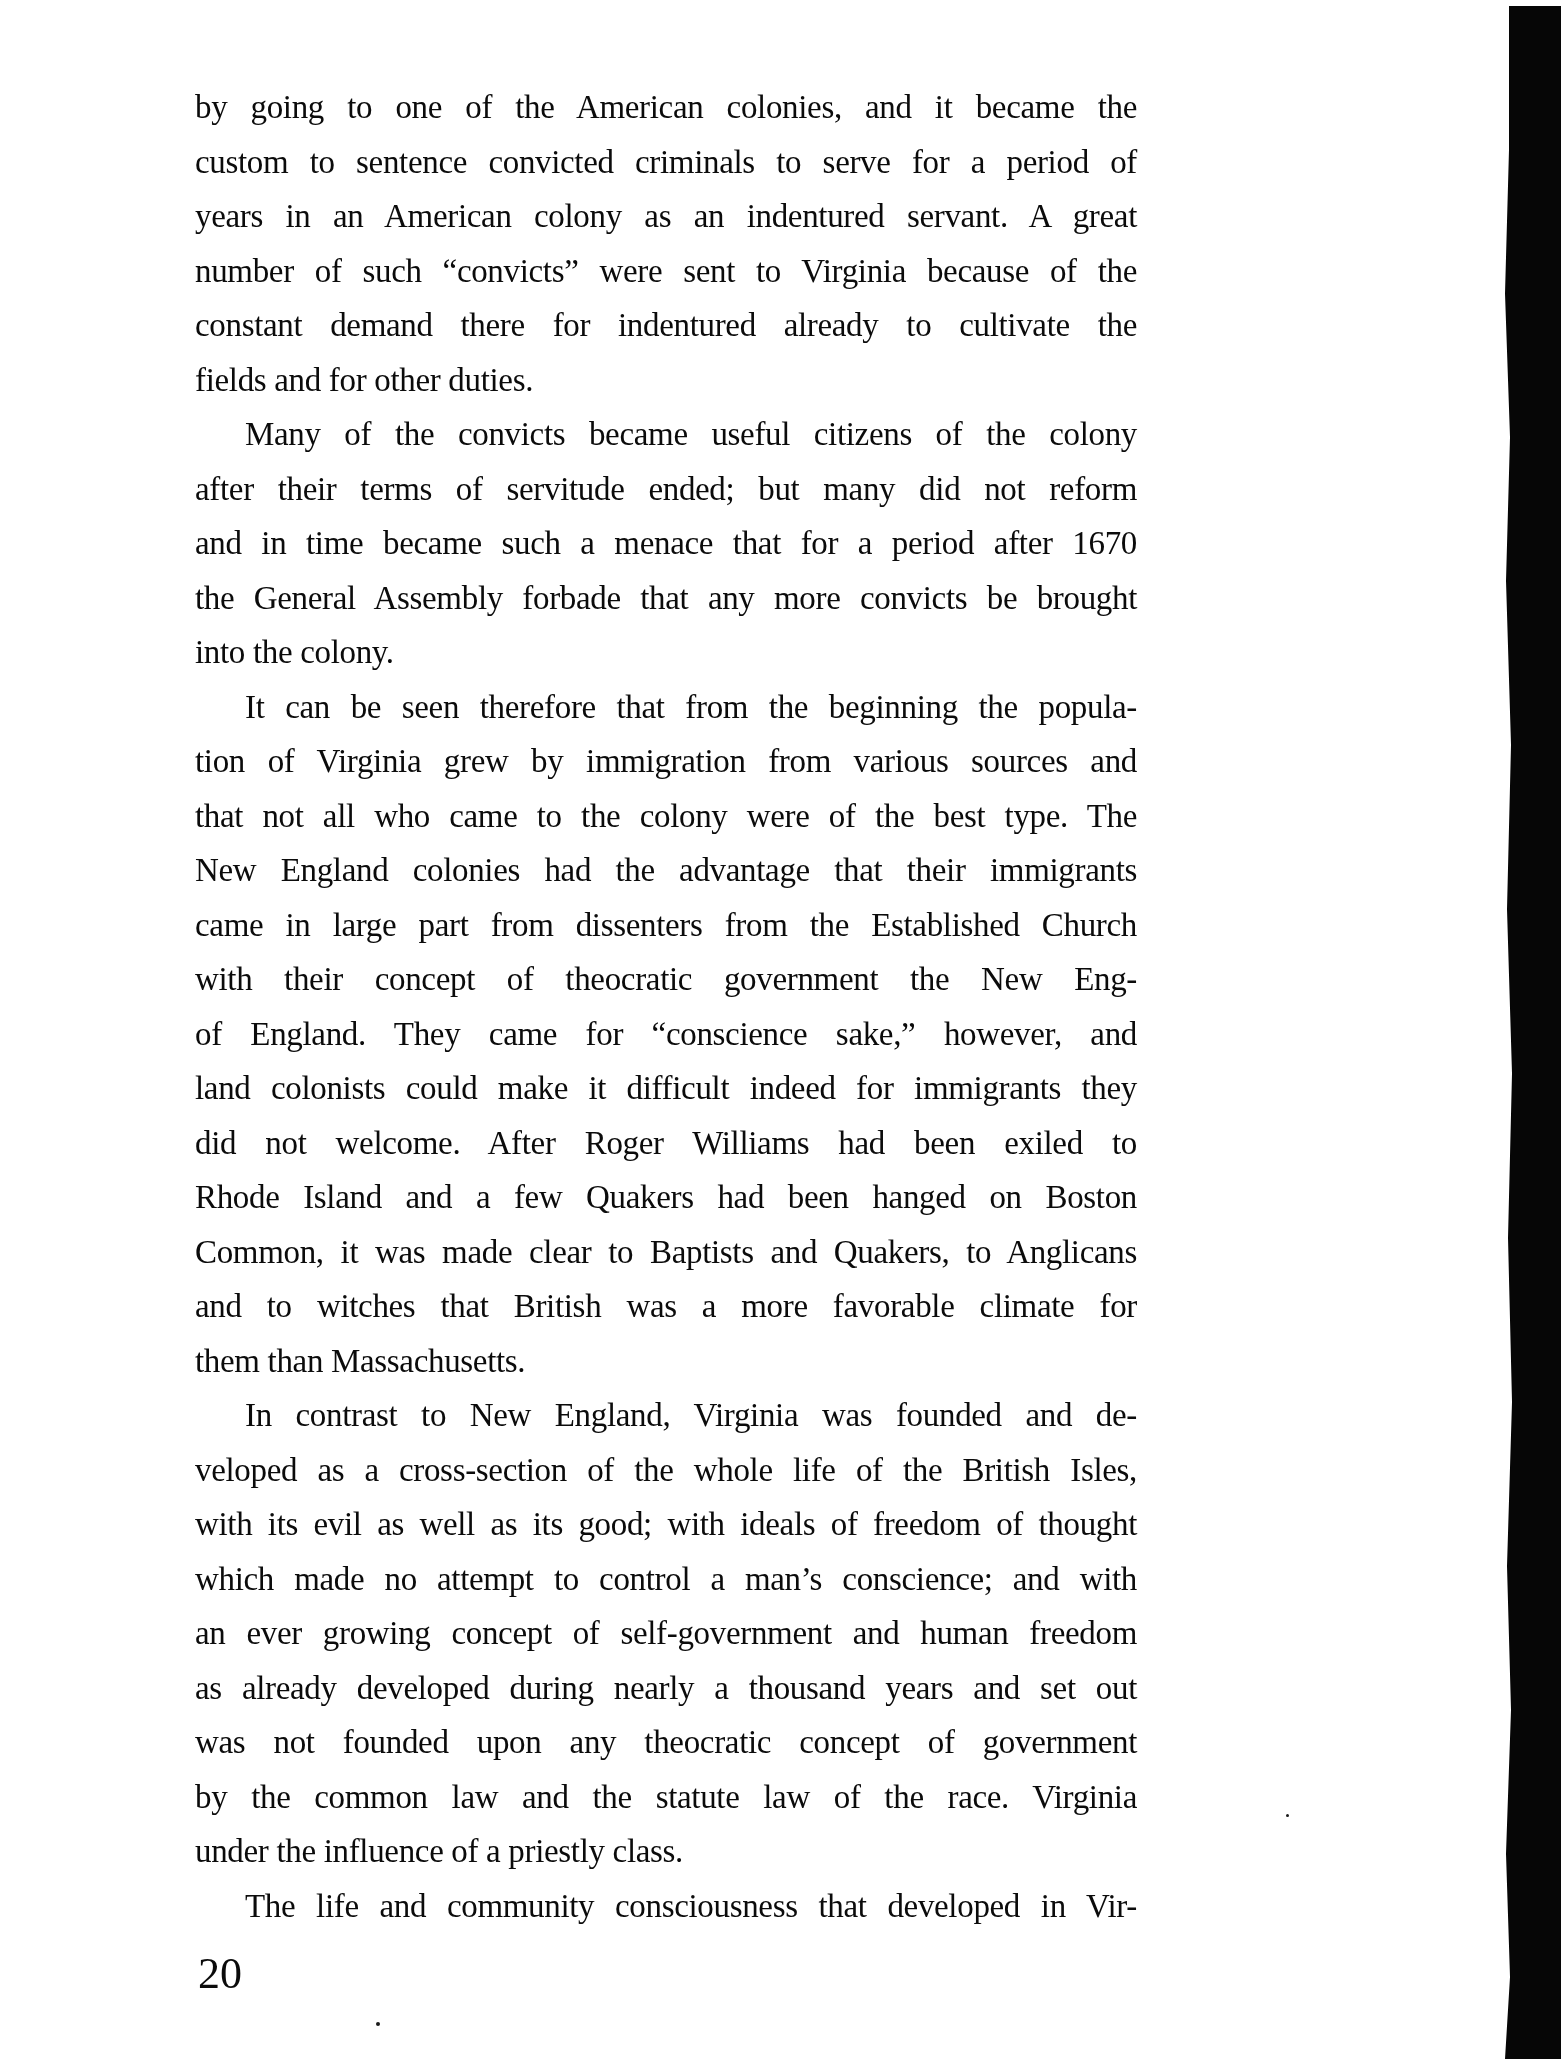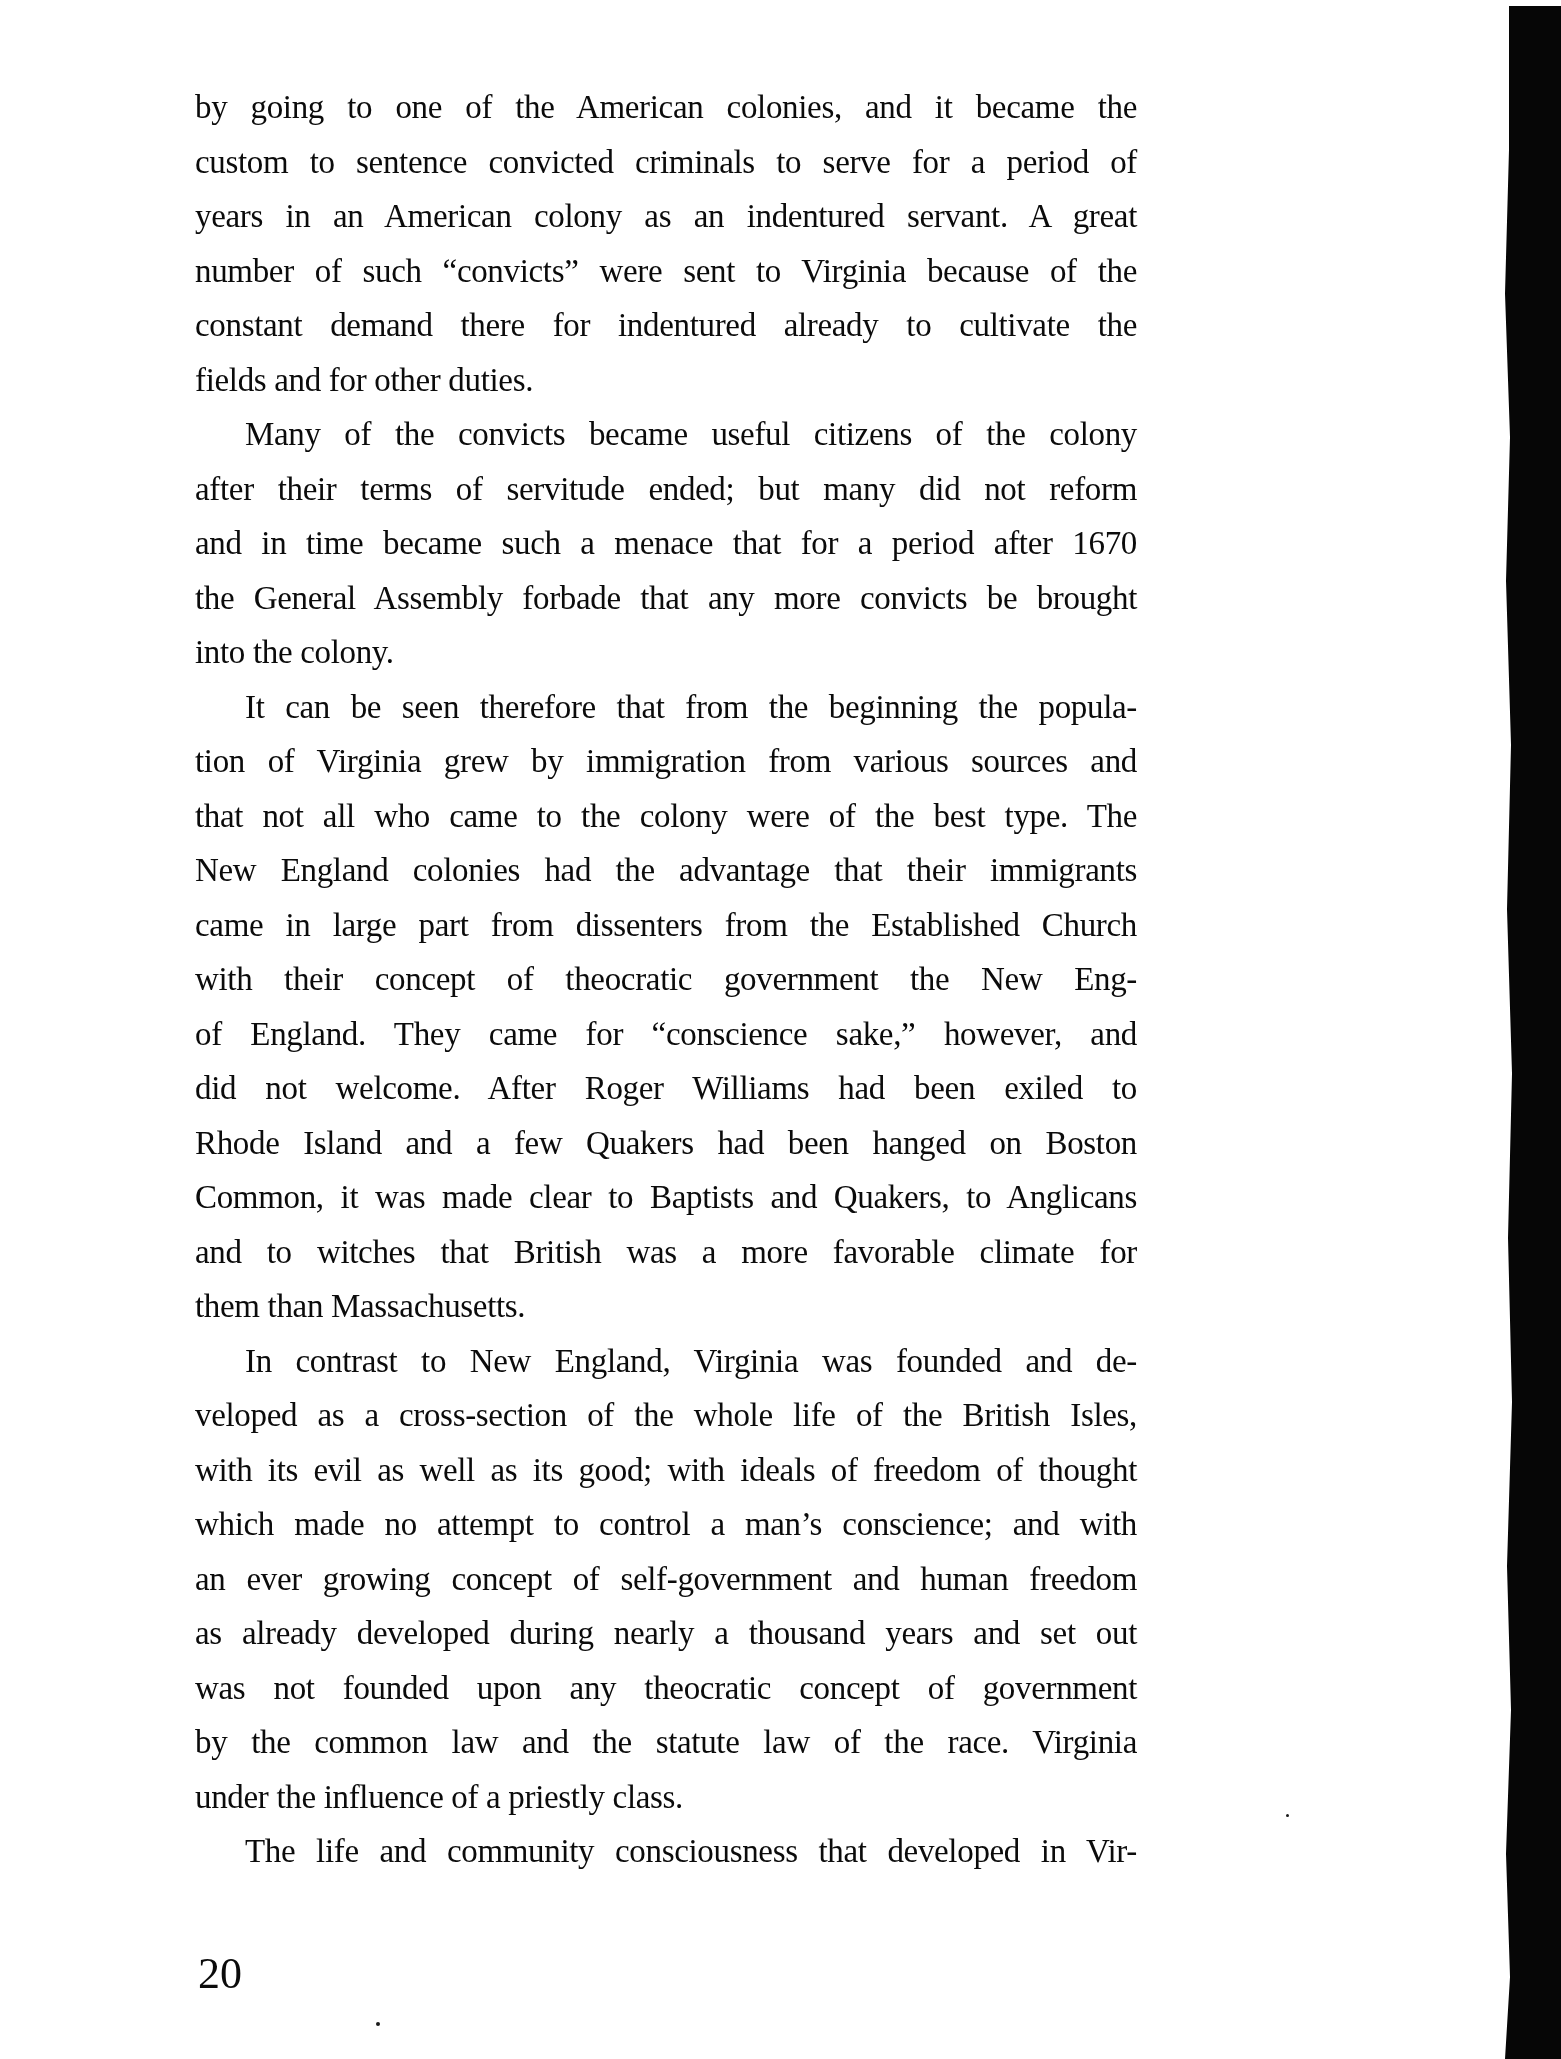--- a/index.html
+++ b/index.html
@@ -85,20 +85,21 @@
       <div class="line">and in time became such a menace that for a period after 1670</div>
       <div class="line">the General Assembly forbade that any more convicts be brought</div>
       <div class="line endline">into the colony.</div>
       <div class="line indent">It can be seen therefore that from the beginning the popula-</div>
       <div class="line">tion of Virginia grew by immigration from various sources and</div>
       <div class="line">that not all who came to the colony were of the best type. The</div>
       <div class="line">New England colonies had the advantage that their immigrants</div>
       <div class="line">came in large part from dissenters from the Established Church</div>
       <div class="line">with their concept of theocratic government the New Eng-</div>
       <div class="line">of England. They came for “conscience sake,” however, and</div>
+      <div class="line">land colonists could make it difficult indeed for immigrants they</div>
       <div class="line">did not welcome. After Roger Williams had been exiled to</div>
       <div class="line">Rhode Island and a few Quakers had been hanged on Boston</div>
       <div class="line">Common, it was made clear to Baptists and Quakers, to Anglicans</div>
       <div class="line">and to witches that British was a more favorable climate for</div>
       <div class="line endline">them than Massachusetts.</div>
       <div class="line indent">In contrast to New England, Virginia was founded and de-</div>
       <div class="line">veloped as a cross-section of the whole life of the British Isles,</div>
       <div class="line">with its evil as well as its good; with ideals of freedom of thought</div>
       <div class="line">which made no attempt to control a man’s conscience; and with</div>
       <div class="line">an ever growing concept of self-government and human freedom</div>

